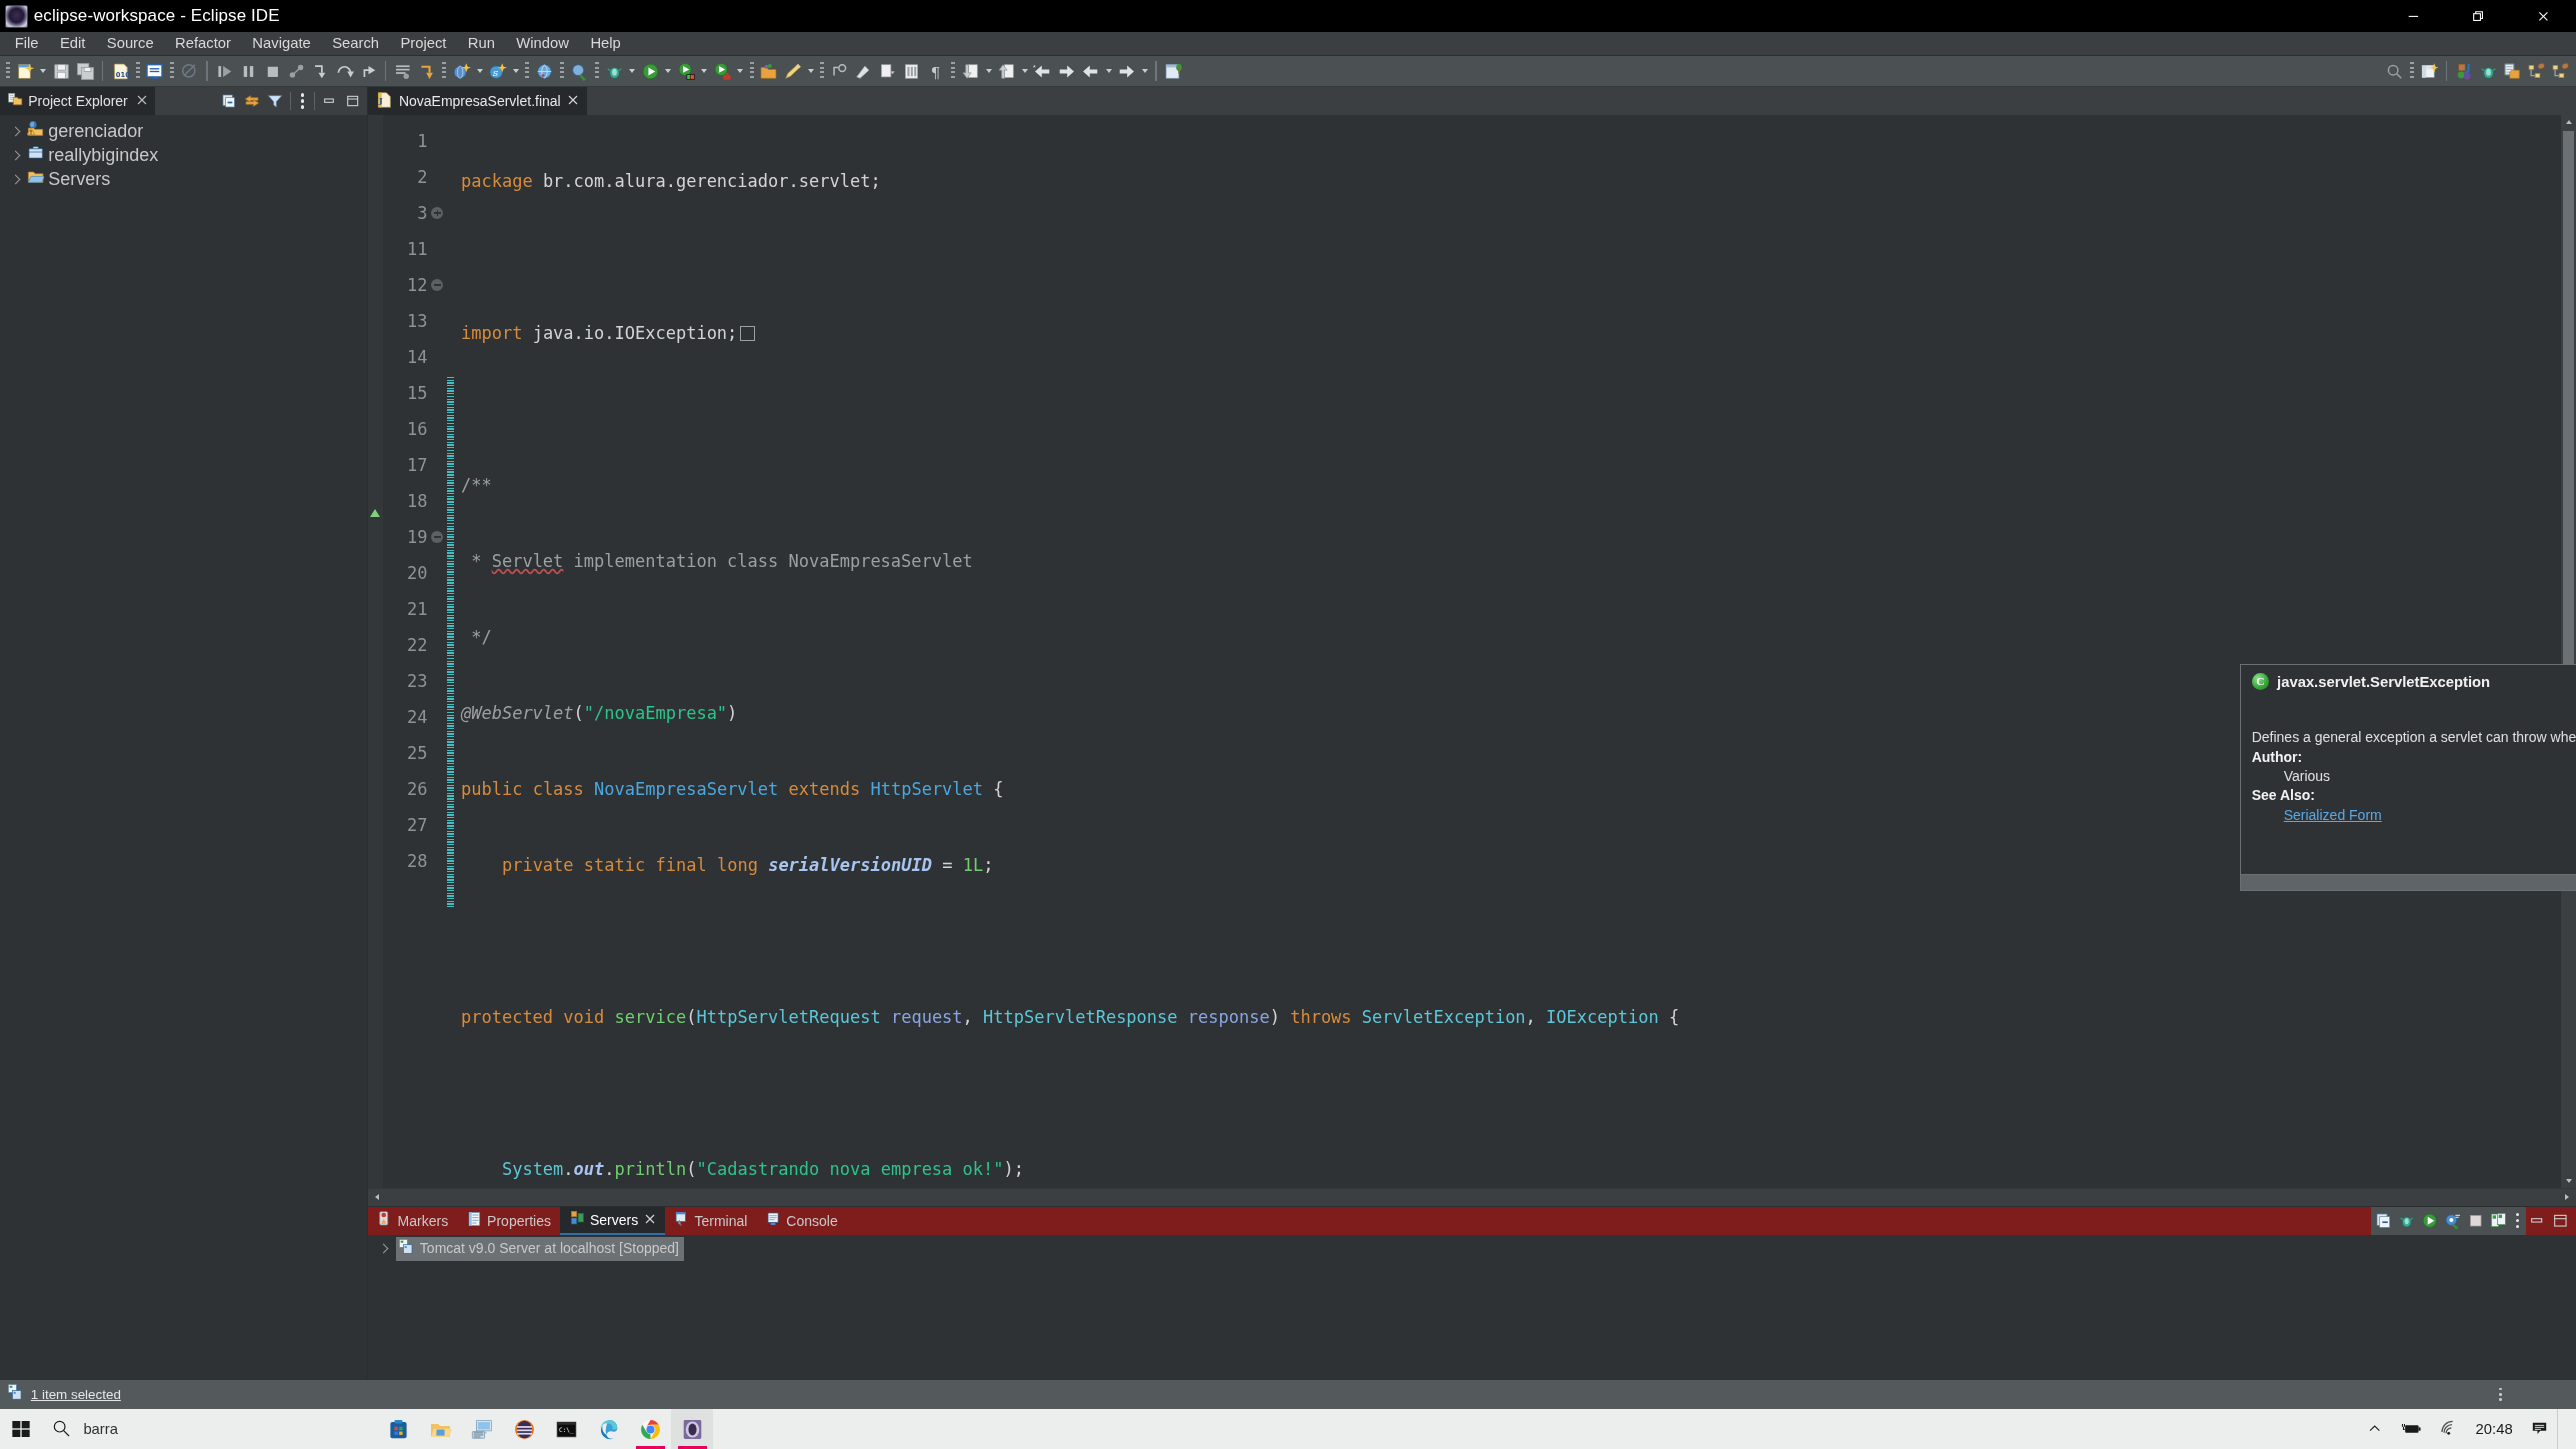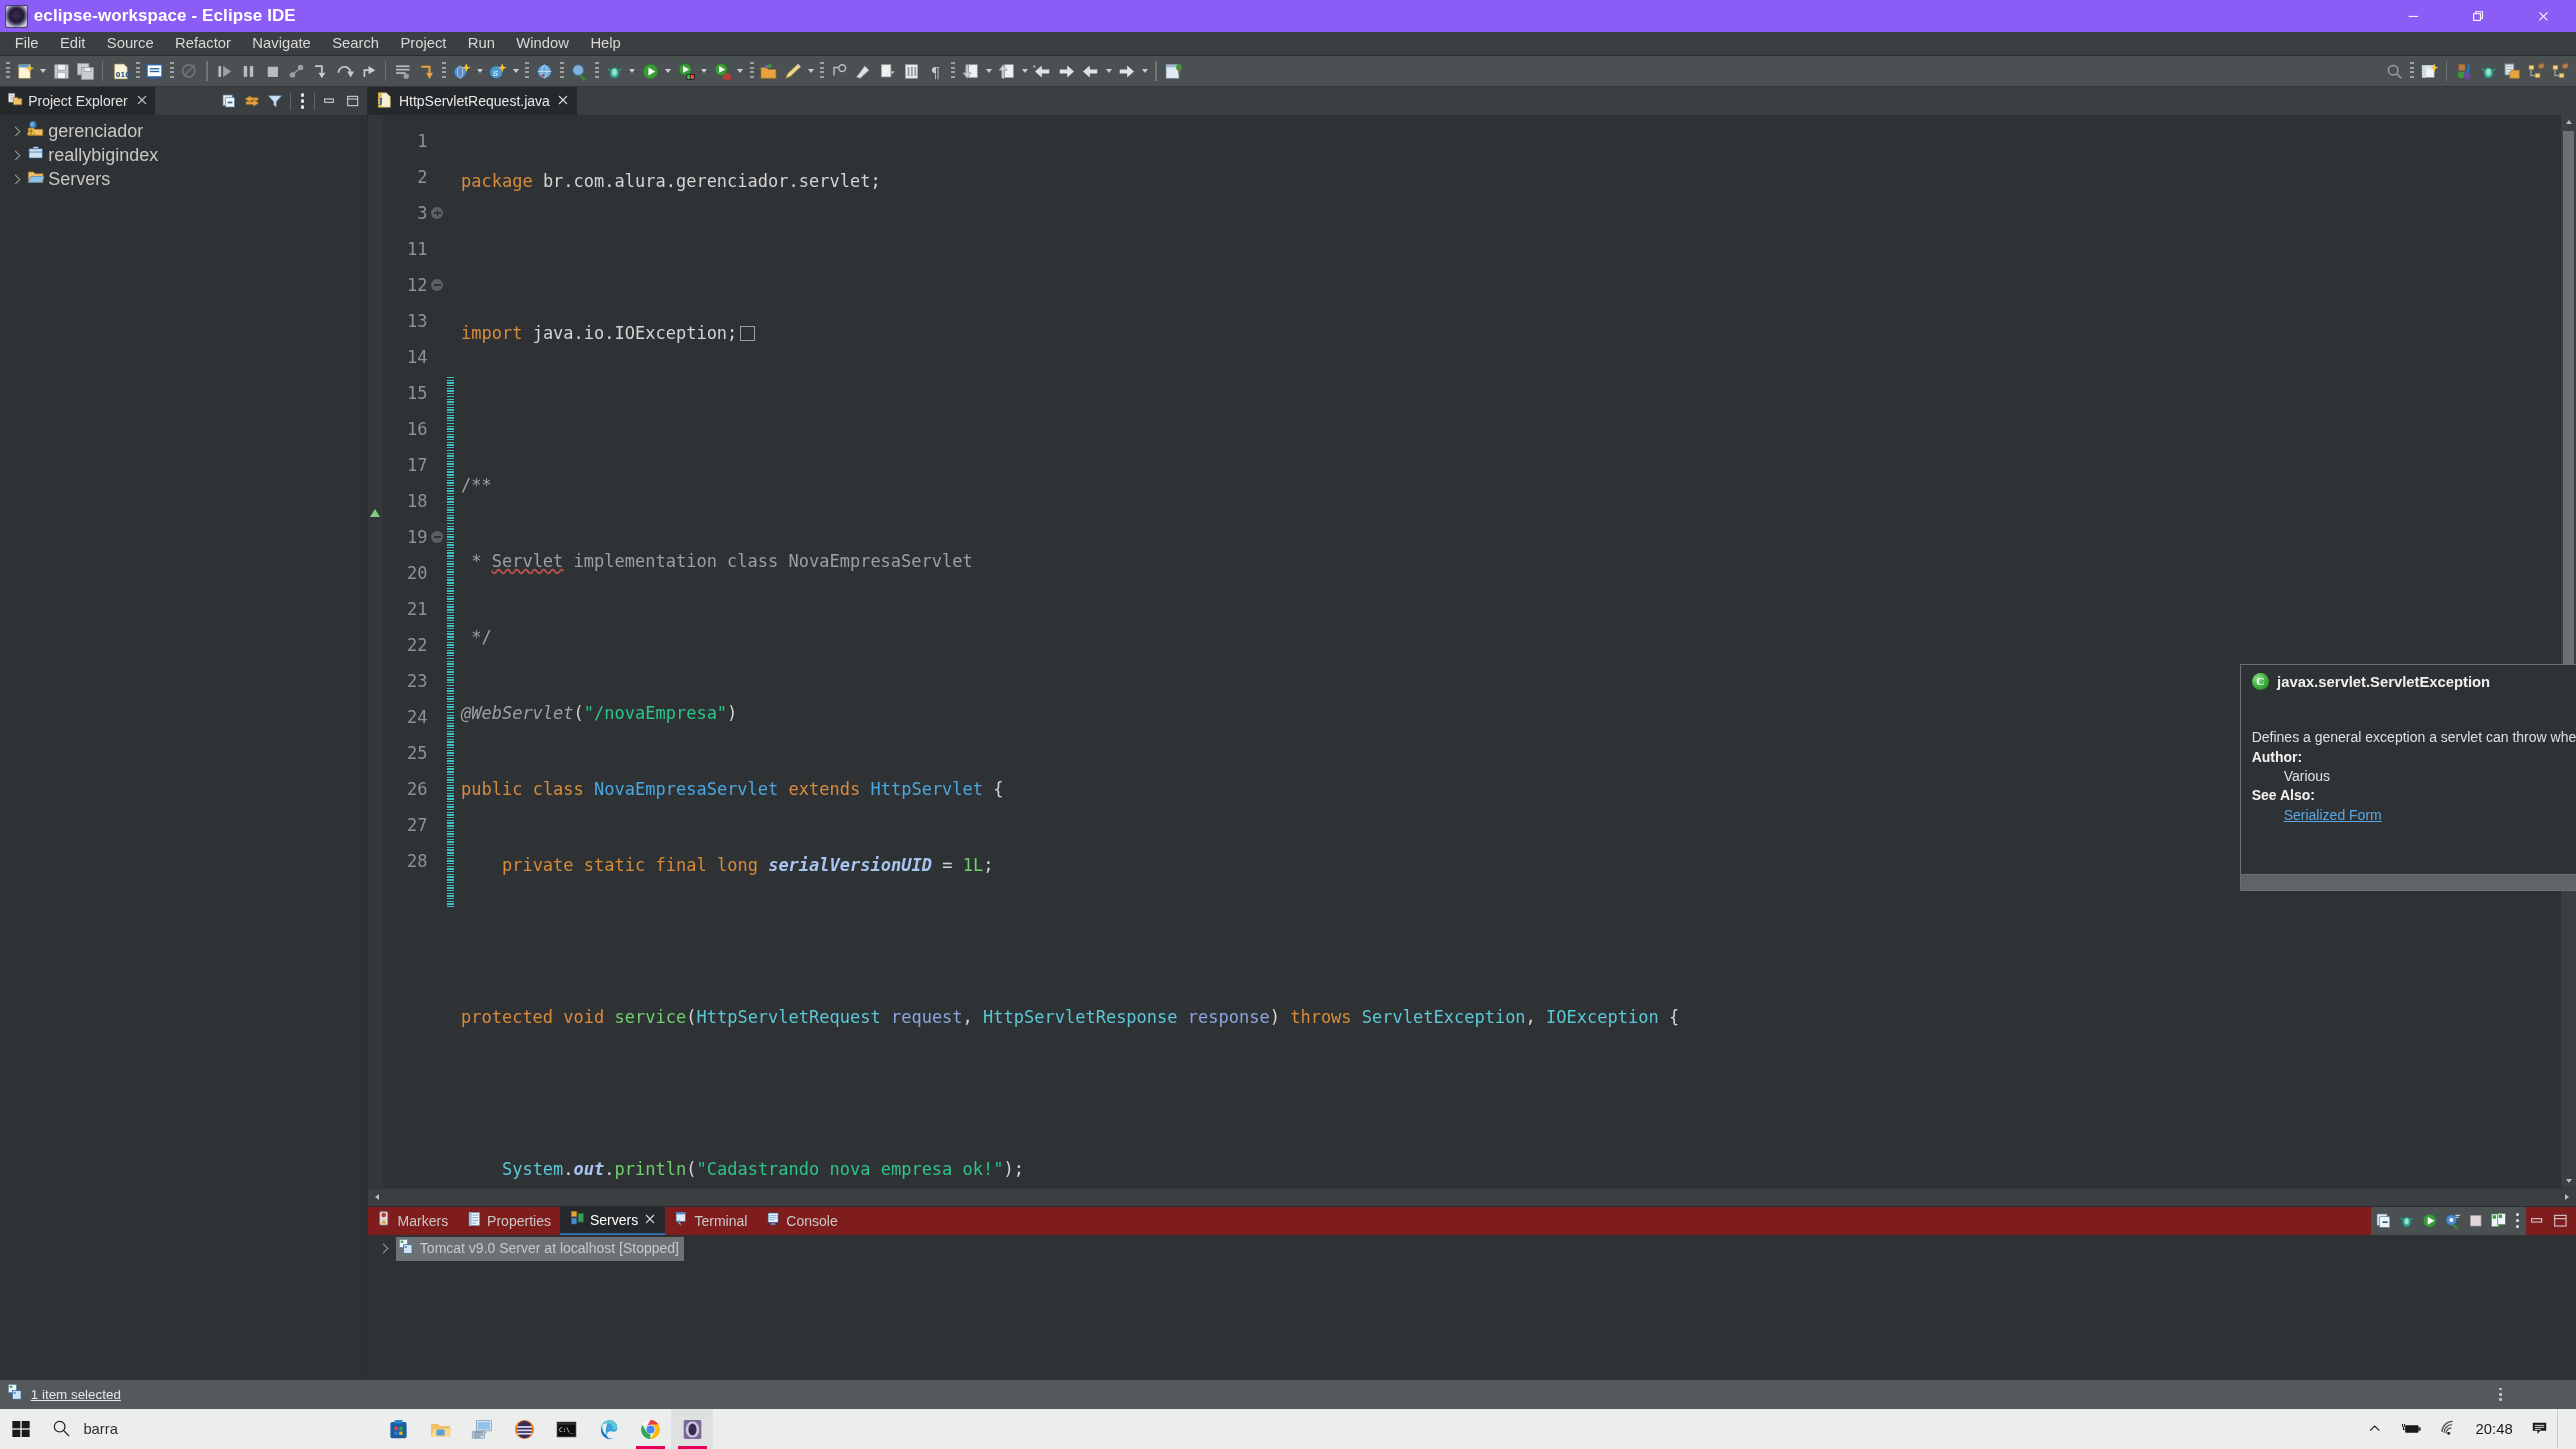--- a/index.html
+++ b/index.html
@@ -7,22 +7,22 @@
   body {
     font-family: "Liberation Sans", sans-serif;
     background: #2f3234;
     color: #d4d4d4;
     -webkit-font-smoothing: antialiased;
   }
   .app { width: 2576px; height: 1449px; display: flex; flex-direction: column; }
 
   
   .titlebar {
-    height: 32px; background: #8b5cf6; display: flex; align-items: center;
-    flex: 0 0 32px; position: relative; font-weight: bold;
+    height: 32px; background: #000000; display: flex; align-items: center;
+    flex: 0 0 32px; position: relative;
   }
   .titlebar .app-icon {
     width: 23px; height: 23px; margin-left: 5.4px; margin-right: 5.4px;
     background: radial-gradient(circle at 50% 45%, #3a2c50 0%, #231a36 45%, #6e6a8a 62%, #cfcfe0 80%, #8f8fa8 100%);
     border: 1.3px solid #4a3e63; border-radius: 2px; flex: 0 0 23px;
   }
   .titlebar .title { font-size: 17px; color: #ffffff; letter-spacing: 0.1px; }
   .win-controls { position: absolute; right: 0; top: 0; height: 32px; display: flex; }
   .win-btn {
     width: 65px; height: 32px; display: flex; align-items: center; justify-content: center;
@@ -737,21 +737,21 @@
       <div class="editor-area">
         <div class="editor-tabbar">
           <div class="editor-tab">
             <span>
               <svg width="14.8" height="16" viewBox="0 0 22 24" style="font-size:21px">
                 <polygon points="2,1 14,1 20,7 20,23 2,23" fill="#f6f0d8" stroke="#a08a40"></polygon>
                 <rect x="2" y="1" width="5" height="22" fill="#e8b83c"></rect>
                 <text x="3" y="17" font-size="12" fill="#2a4f8a" font-family="DejaVu Serif" font-weight="bold">J</text>
               </svg>
             </span>
-            <span>HttpServletRequest.java</span>
+            <span>NovaEmpresaServlet.final</span>
             <span class="tab-close">
               <svg width="12" height="12" viewBox="0 0 18 18">
                   <line x1="3" y1="3" x2="15" y2="15" stroke="#d8d8d8" stroke-width="1.6"></line>
                   <line x1="15" y1="3" x2="3" y2="15" stroke="#d8d8d8" stroke-width="1.6"></line>
                 </svg>
             </span>
           </div>
           <div class="tabfill"></div>
         </div>
 

